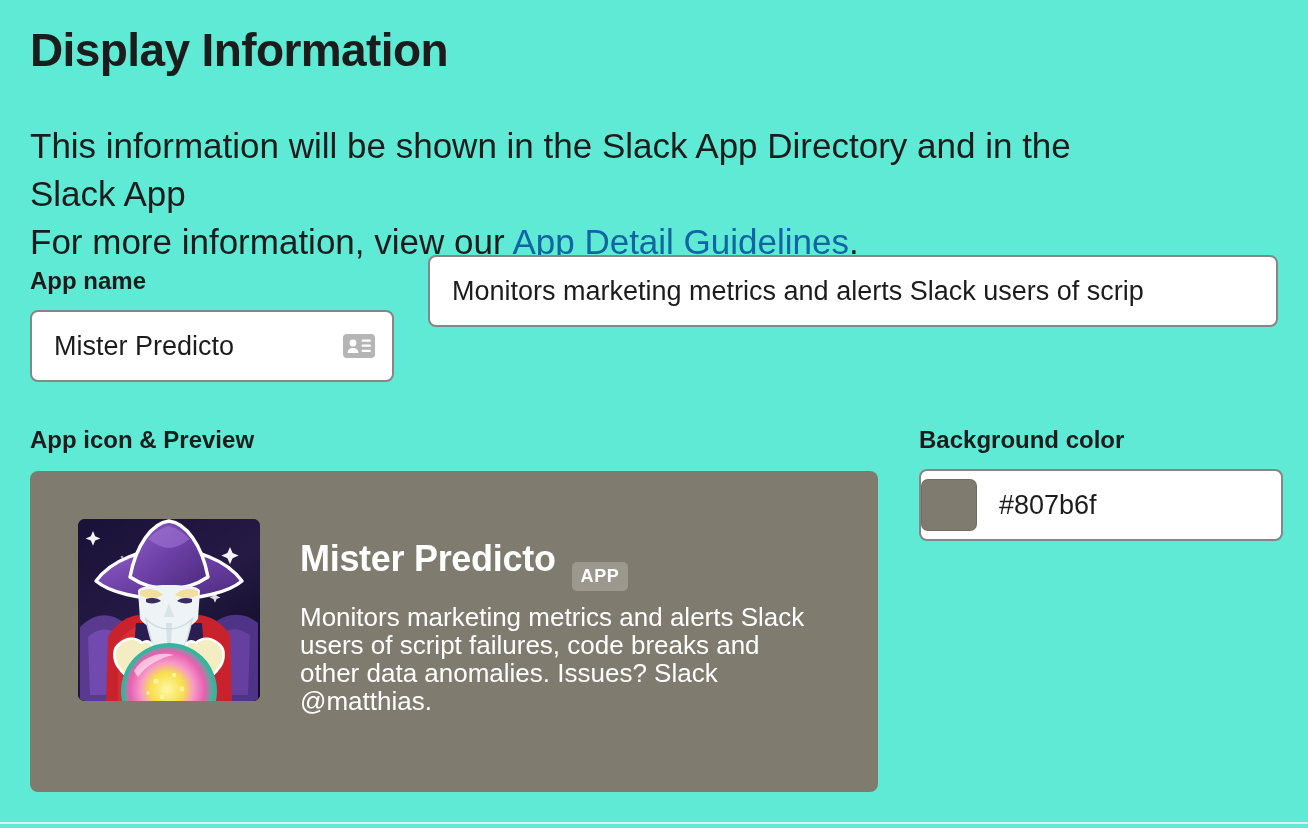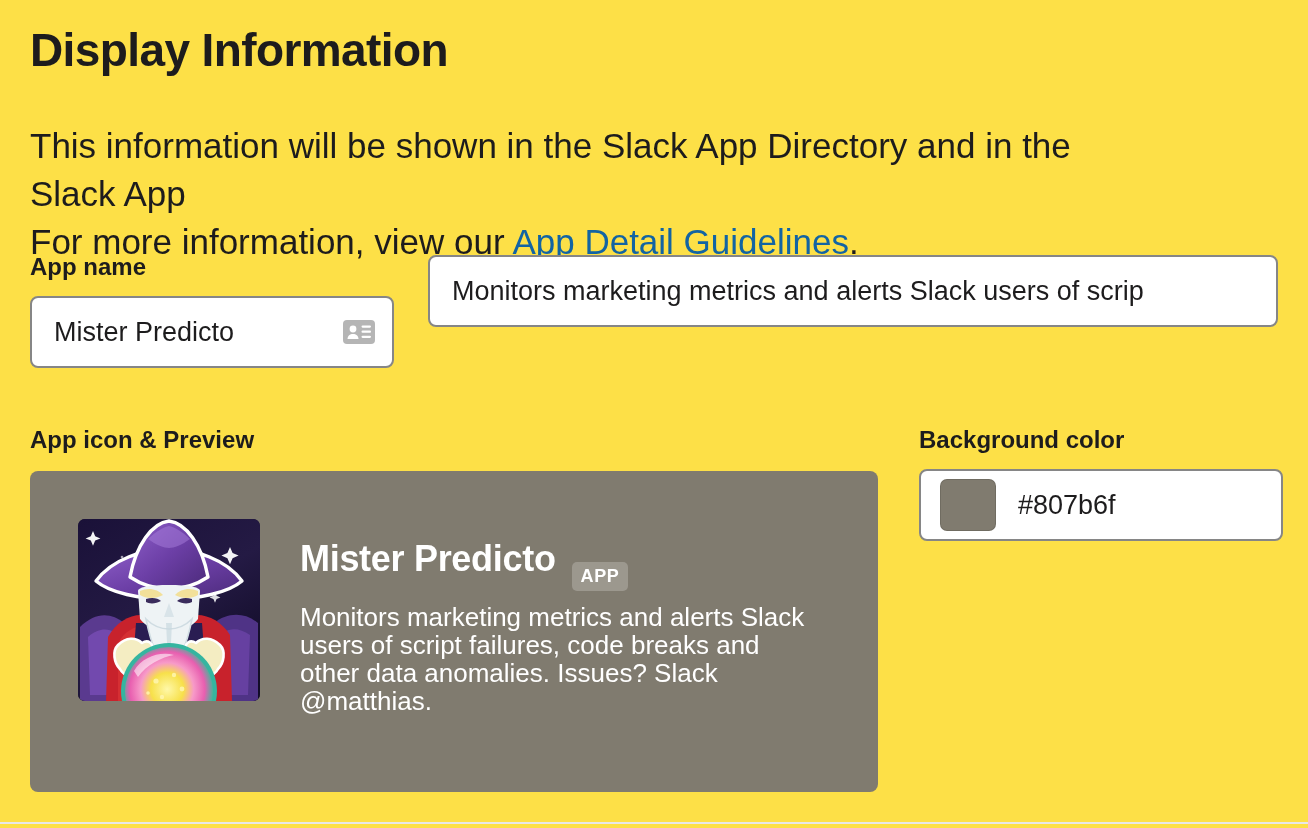--- a/index.html
+++ b/index.html
@@ -9,21 +9,21 @@
     height: 828px;
     background: #ffffff;
     font-family: "Liberation Sans", sans-serif;
     overflow: hidden;
   }
 
   #page {
     position: relative;
     width: 1308px;
     height: 828px;
-    background: #fde047;
+    background: #5eead4;
   }
 
   
   .page-title {
     position: absolute;
     left: 30px;
     top: 22px;
     font-size: 46px;
     line-height: 56px;
     font-weight: 700;
@@ -54,21 +54,21 @@
     font-weight: 700;
     color: #1d1c1d;
     line-height: 30px;
     white-space: nowrap;
   }
 
   
   #app-name-group {
     position: absolute;
     left: 30px;
-    top: 252px;
+    top: 266px;
     width: 364px;
   }
   #short-desc-group {
     position: absolute;
     left: 428px;
     top: 255px;
     width: 850px;
   }
   .field-label-row { margin-bottom: 14px; }
 
@@ -180,21 +180,21 @@
   }
   #bgcolor-group .field-label { margin-bottom: 14px; }
 
   .color-input {
     height: 72px;
     border: 2px solid #868686;
     border-radius: 8px;
     background: #ffffff;
     display: flex;
     align-items: center;
-    padding-left: 19px;
+    padding-left: 0;
   }
   .color-swatch {
     width: 56px;
     height: 52px;
     border-radius: 7px;
     border: 1px solid rgba(0,0,0,0.12);
     flex: none;
   }
   .color-value {
     font-size: 27px;

